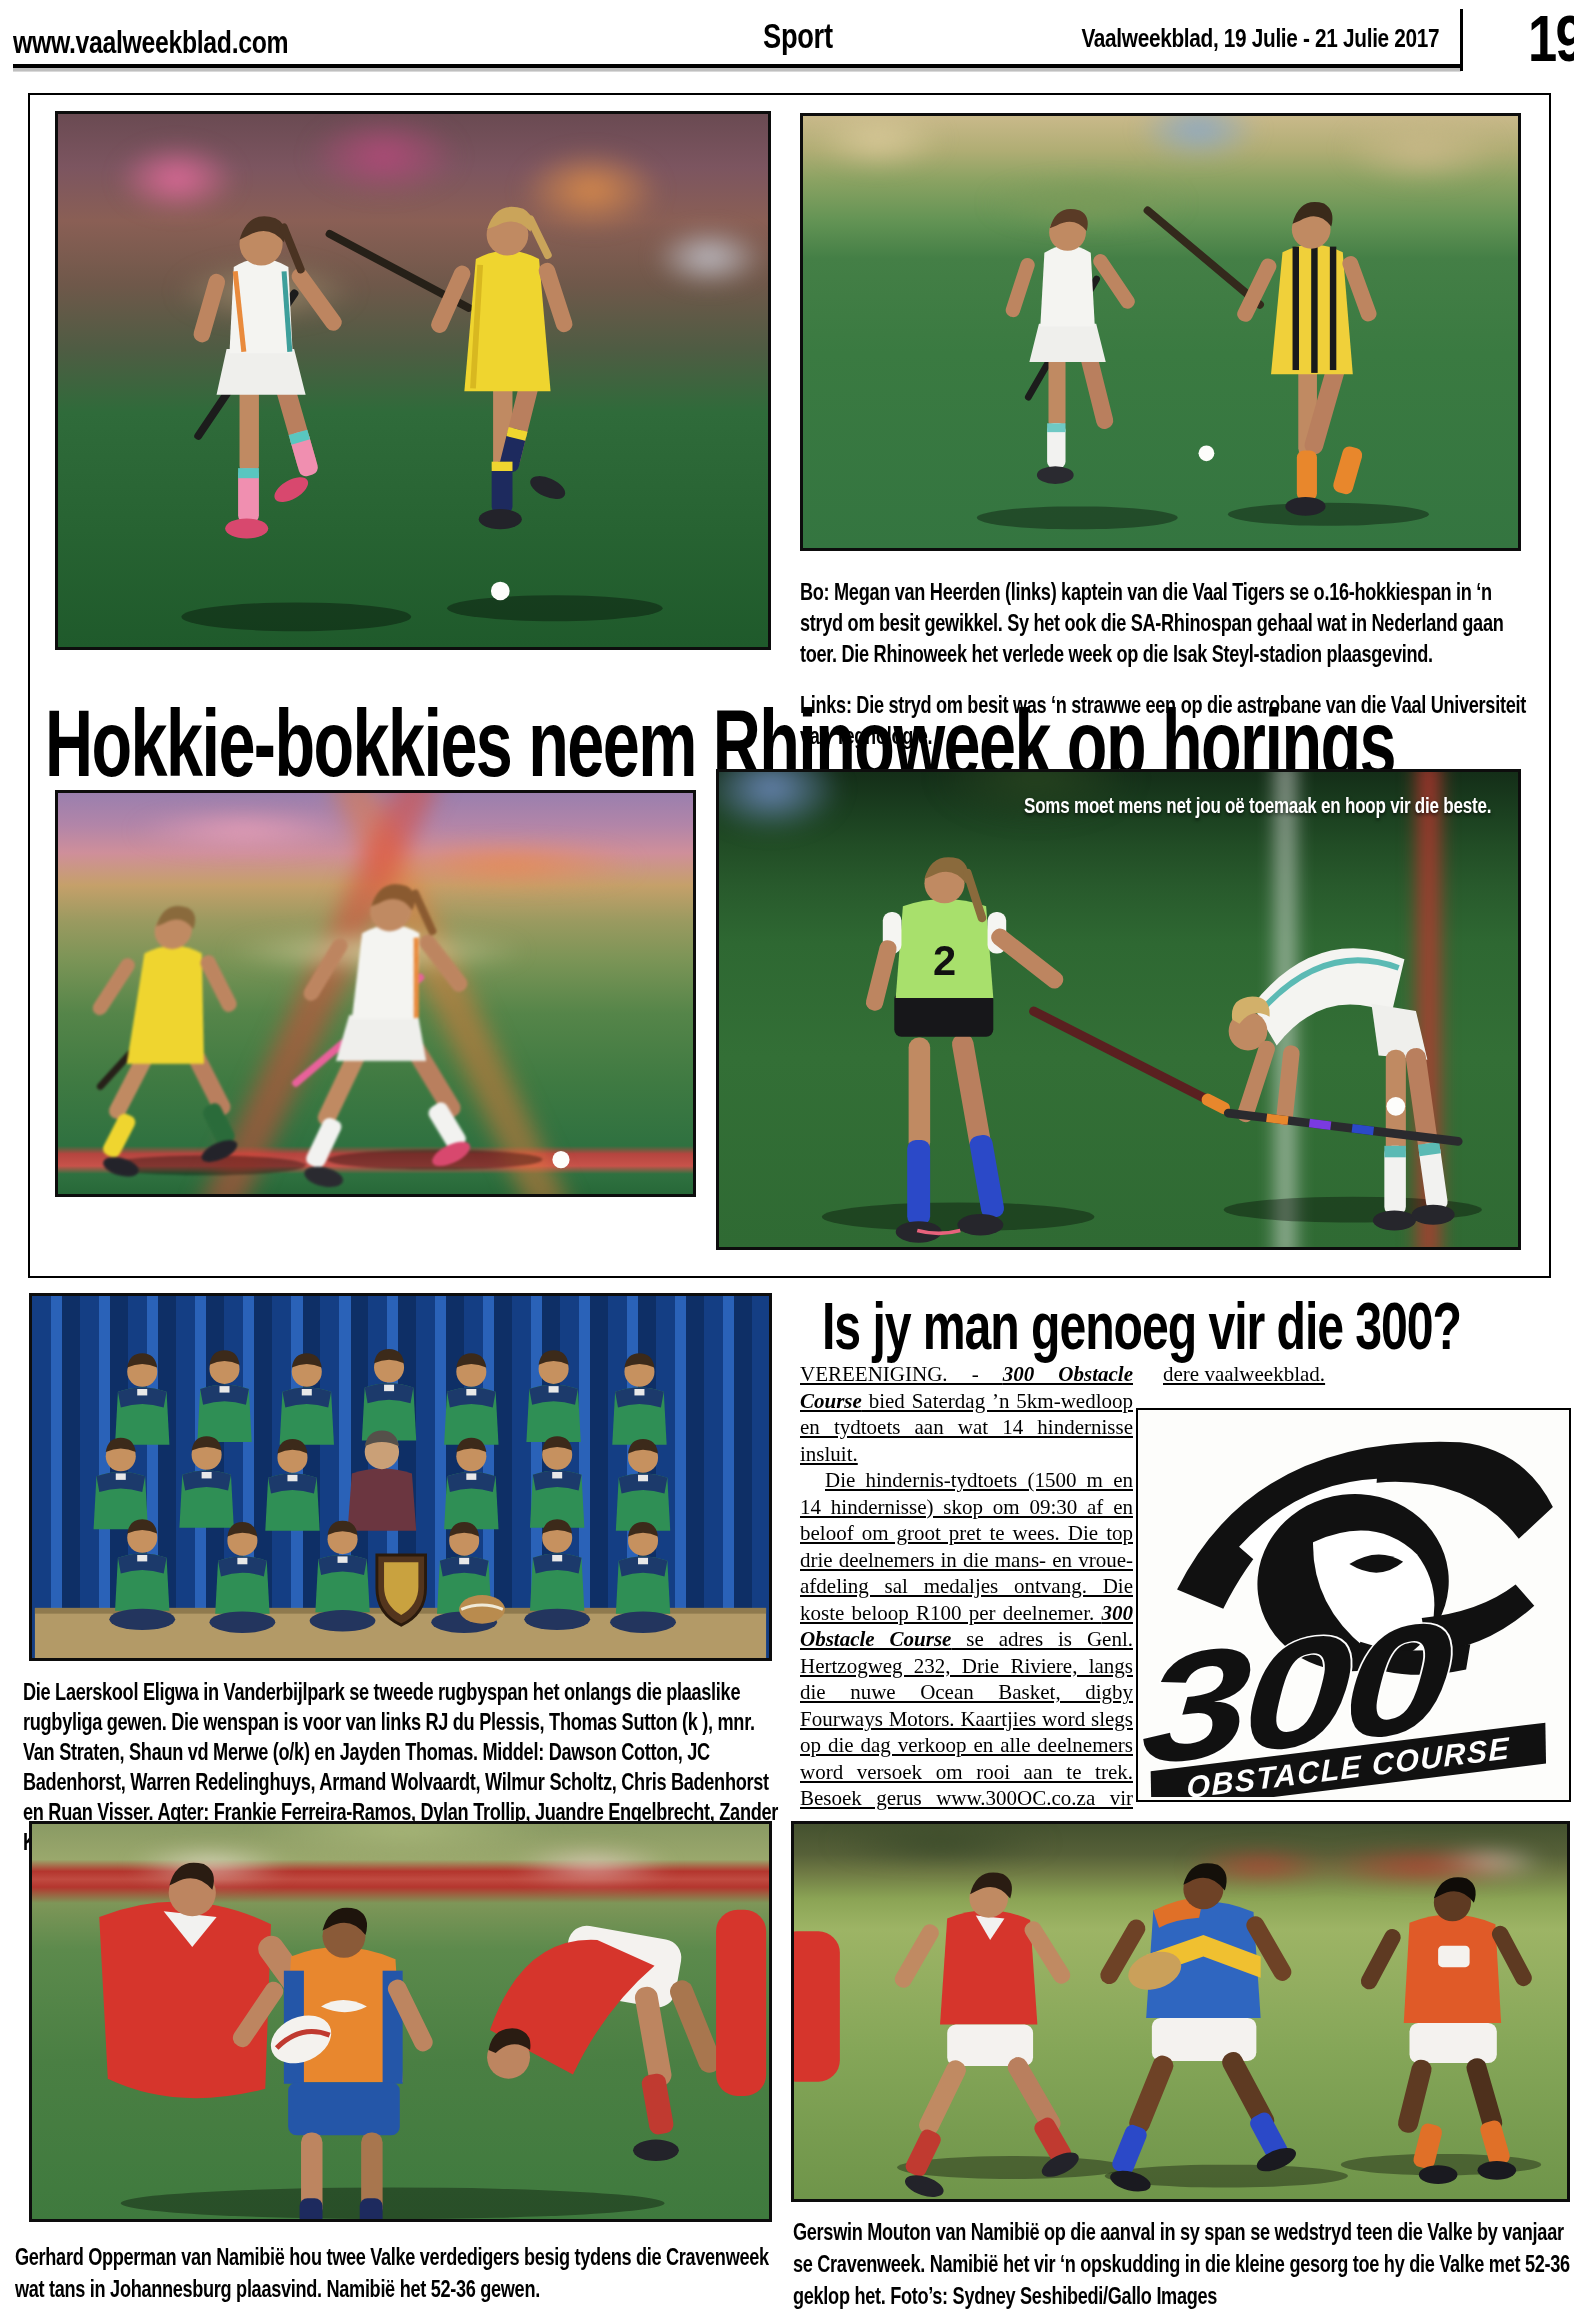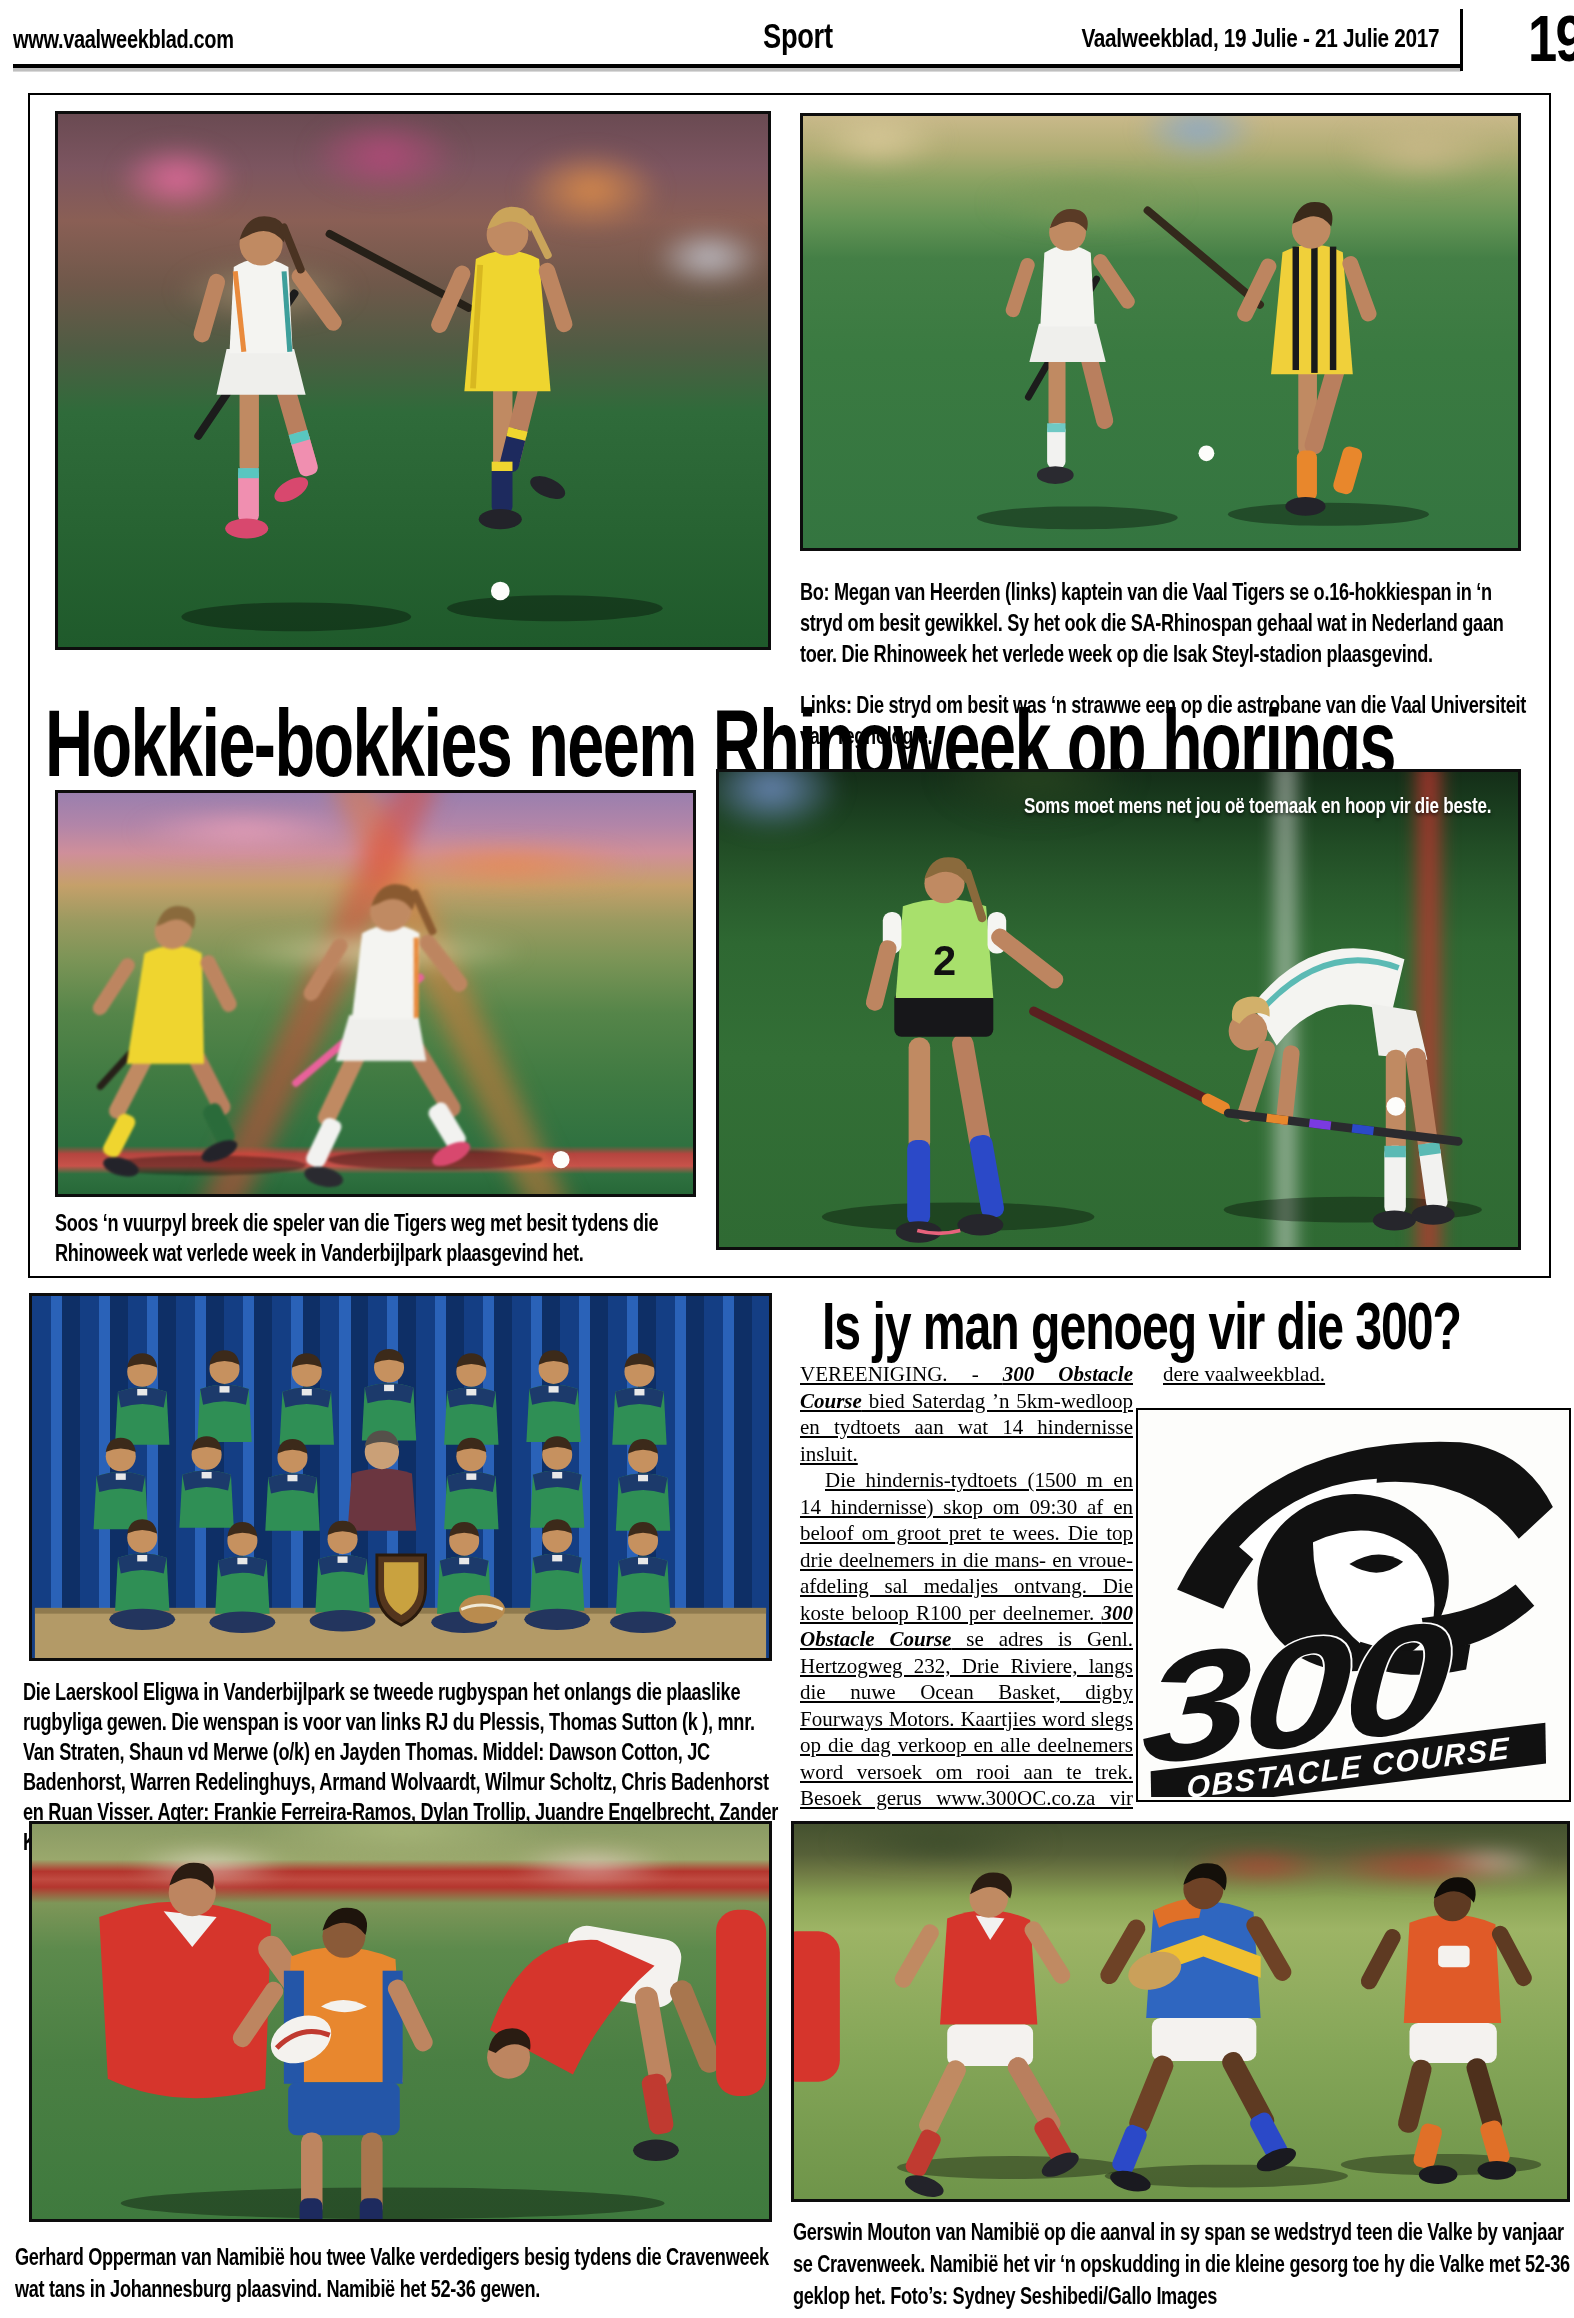--- a/index.html
+++ b/index.html
@@ -74,21 +74,21 @@
   .serif p.ind{text-indent:25px;}
   .logo-box{position:absolute;left:1136px;top:1408px;width:435px;height:394px;border:2.9px solid #000;
             box-sizing:border-box;background:#fdfdfb;}
   .sh{fill:rgba(0,0,0,.35);}
 </style>
 </head>
 <body>
 
 <div class="page">
 
-  <div class="abs hd" style="left:13px;top:25px;font-size:25px;">
+  <div class="abs hd" style="left:13px;top:25px;font-size:31px;">
     <span class="cx" style="transform:scaleX(.8);">www.vaalweekblad.com</span>
   </div>
   <div class="abs hd" style="left:763px;top:16px;font-size:35px;">
     <span class="cx" style="transform:scaleX(.78);">Sport</span>
   </div>
   <div class="abs hd" style="right:135px;top:23px;font-size:26px;">
     <span class="cxr" style="transform:scaleX(.8);">Vaalweekblad, 19 Julie - 21 Julie 2017</span>
   </div>
   <div class="vbar"></div>
   <div class="abs hd" style="left:1480px;top:2px;font-size:64px;letter-spacing:-2.2px;margin-left:48px;">
@@ -307,23 +307,20 @@
         <rect x="880" y="476" width="30" height="12" fill="#2b49c8"></rect>
       </g>
       <circle cx="940" cy="466" r="13" fill="#fdfdfb"></circle>
     </svg>
 
     <div class="abs" style="left:305px;top:19px;width:480px;">
       <span class="ovl cx" style="width:634px;transform:scaleX(.757);">Soms moet mens net jou oë toemaak en hoop vir die beste.</span>
     </div>
   </div>
 
-  <div class="abs" style="left:55px;top:1208px;width:649px;">
-    <span class="cap cx" style="width:859px;transform:scaleX(.755);line-height:30px;">Soos ‘n vuurpyl breek die speler van die Tigers weg met besit tydens die Rhinoweek wat verlede week in Vanderbijlpark plaasgevind het.</span>
-  </div>
 
   <div class="photo ph5" style="left:29px;top:1293px;width:743px;height:368px;">
     <svg viewBox="0 0 1022 506">
       <defs>
         <g id="kid">
           <path d="M-34 14 Q0 2 34 14 L38 88 L-38 88 Z" fill="#2f8f55"></path>
           <path d="M-34 14 Q0 2 34 14 L30 36 Q0 26 -30 36 Z" fill="#1c3a6b"></path>
           <rect x="-7" y="10" width="14" height="9" fill="#e8e8e8"></rect>
           <circle cx="0" cy="-14" r="21" fill="#c6915f"></circle>
           <path d="M-21 -20 Q-18 -40 0 -40 Q18 -40 21 -20 Q0 -30 -21 -20 Z" fill="#3c2a1a"></path>

